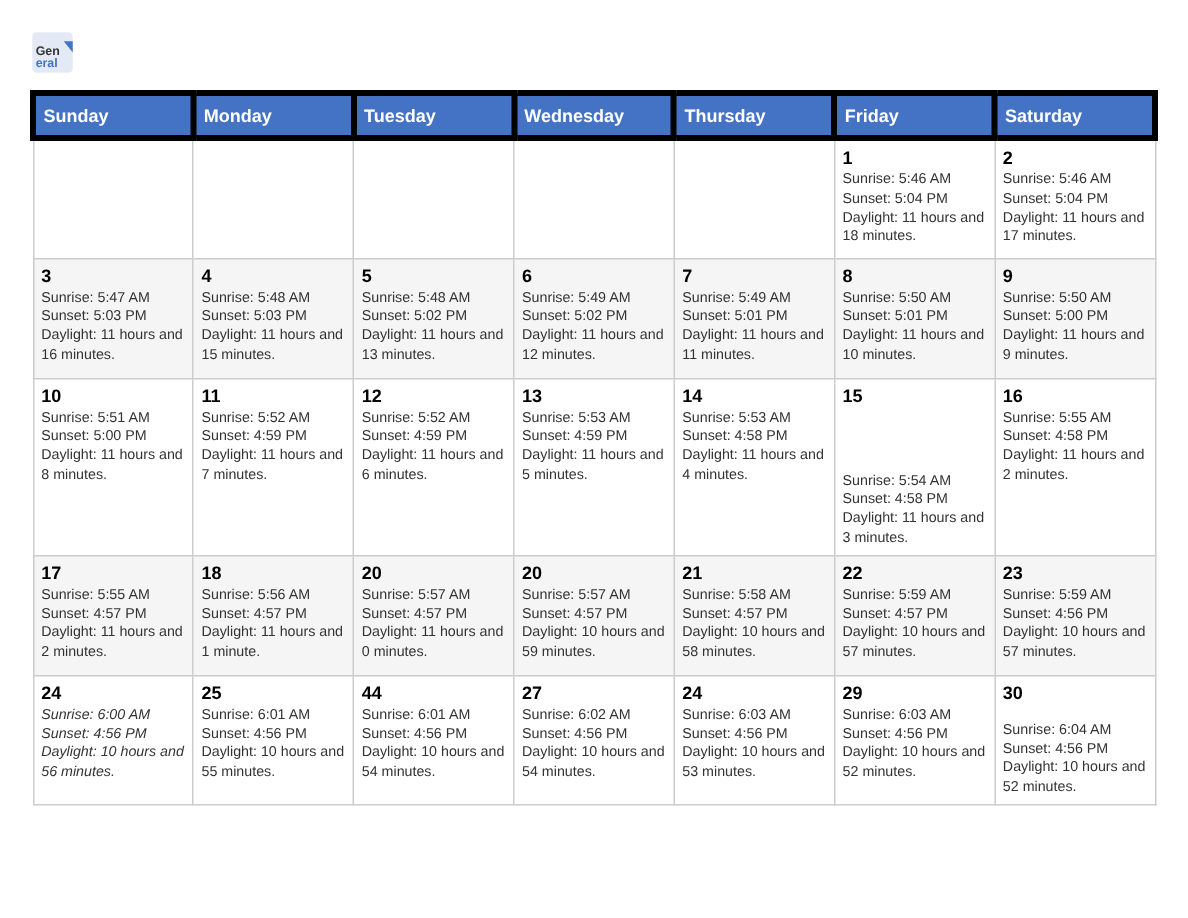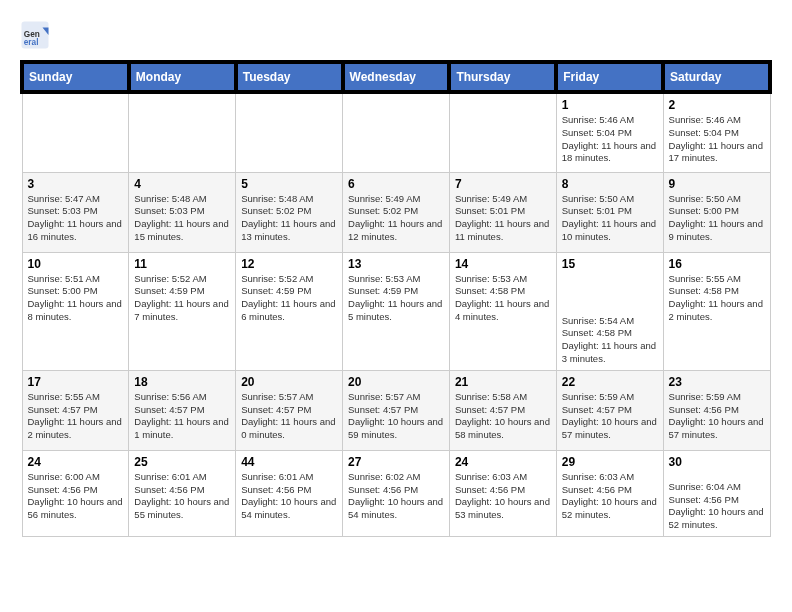--- a/index.html
+++ b/index.html
@@ -267,21 +267,21 @@
         <td>
           <span class="day-num">23</span>
           <div class="day-info" style="white-space: pre-line;">Sunrise: 5:59 AM
 Sunset: 4:56 PM
 Daylight: 10 hours and 57 minutes.</div>
         </td>
       </tr>
       <tr>
         <td>
           <span class="day-num">24</span>
-          <div class="day-info" style="white-space: pre-line;">Sunrise: 6:00 AM
+          <div class="day-info" style="white-space: pre-line; font-style: italic;">Sunrise: 6:00 AM
 Sunset: 4:56 PM
 Daylight: 10 hours and 56 minutes.</div>
         </td>
         <td>
           <span class="day-num">25</span>
           <div class="day-info" style="white-space: pre-line;">Sunrise: 6:01 AM
 Sunset: 4:56 PM
 Daylight: 10 hours and 55 minutes.</div>
         </td>
         <td>

